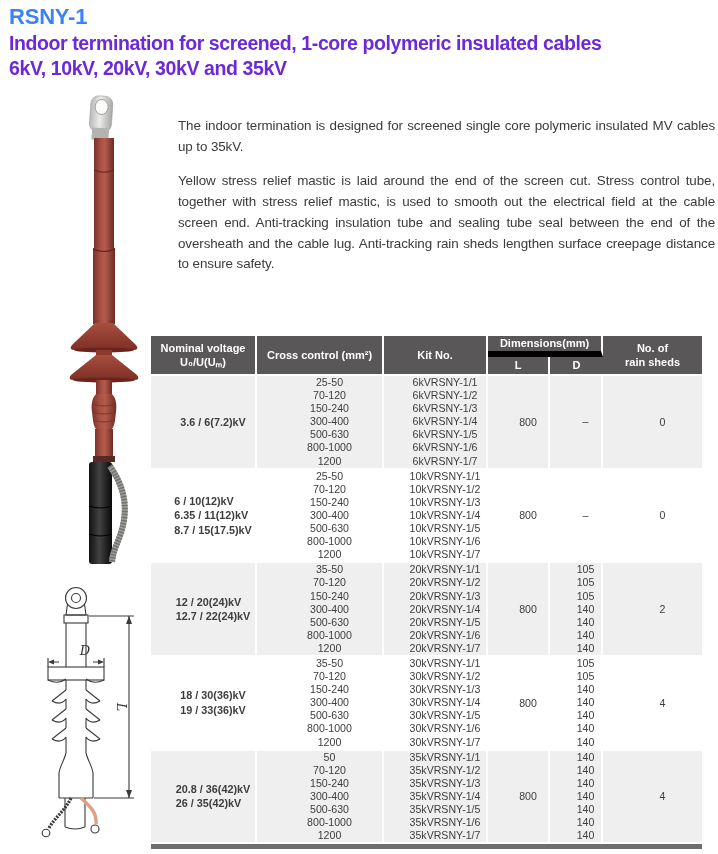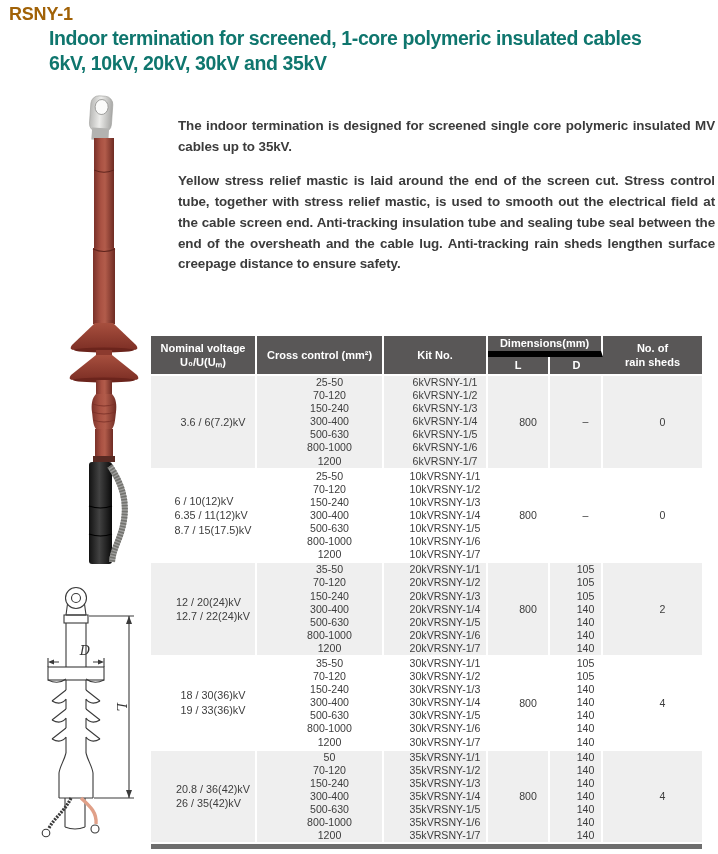--- a/index.html
+++ b/index.html
@@ -1,45 +1,45 @@
 <!DOCTYPE html>
 <html><head>
 <meta charset="utf-8">
 <style>
   * { margin:0; padding:0; box-sizing:border-box; }
   html,body { width:718px; height:854px; }
   body { background:#fff; font-family:"Liberation Sans",sans-serif; position:relative; overflow:hidden; }
   .page { position:absolute; inset:0; background:#fff; }
 
   .title-block { position:absolute; left:9px; top:3px; width:705px; }
-  .model { font-size:18px; font-weight:bold; color:#a16207; line-height:1.25; letter-spacing:-0.2px; }
-  .doc-title { font-size:19.5px; font-weight:bold; color:#0f766e; line-height:1.3; letter-spacing:-0.4px; white-space:pre-line;margin-left:40px; }
+  .model { font-size:22px; font-weight:bold; color:#3b82f6; line-height:1.25; letter-spacing:-0.2px; }
+  .doc-title { font-size:19.5px; font-weight:bold; color:#6d28d9; line-height:1.3; letter-spacing:-0.4px; white-space:pre-line; }
 
   .intro { position:absolute; left:178px; top:116px; width:537px; }
-  .intro p { font-size:13.4px; line-height:1.56; color:#3b3b3b; text-align:justify; margin-bottom:13px; letter-spacing:-0.1px;font-weight:bold; }
+  .intro p { font-size:13.4px; line-height:1.56; color:#3b3b3b; text-align:justify; margin-bottom:13px; letter-spacing:-0.1px; }
 
   .photo-svg { position:absolute; left:8px; top:92px; }
   .diagram-svg { position:absolute; left:33px; top:583px; }
 
   .table-wrap { position:absolute; left:151px; top:336px; width:551px; }
   table { border-collapse:separate; border-spacing:0; table-layout:fixed; width:551px; }
   th { background:#595757; color:#fff; font-size:11px; font-weight:bold; text-align:center;
        vertical-align:middle; white-space:pre-line; line-height:1.3; }
   th, td { border-right:2px solid #fff; }
   th:last-child, td:last-child { border-right:none; }
   thead tr:first-child { height:21px; }
   thead tr:last-child { height:17px; }
   .th-dims { border-bottom:6px solid #000000; }
   td { text-align:center; vertical-align:middle; font-size:10.6px; color:#3d3d3d;padding-left:20px; }
   tbody tr { height:93px; }
   tbody td { border-top:2px solid #fff; }
   tr.gray td { background:#efefef; }
   tr.white td { background:#ffffff; }
   .pre { white-space:pre-line; line-height:13.1px; }
-  .vgroup { display:inline-block; text-align:left; white-space:pre-line; line-height:14.5px; font-size:10.8px; }
+  .vgroup { display:inline-block; text-align:left; white-space:pre-line; line-height:14.5px; font-size:10.8px;font-weight:bold; }
   .bottom-bar { height:5px; background:#6e6e6e; margin-top:2px; width:551px; }
   .dim-label { font-family:"DejaVu Serif",serif; font-style:italic; font-size:13px; fill:#333; }
 </style>
 </head>
 <body>
 
 <div class="page">
 
   <header class="title-block">
     <div class="model">RSNY-1</div>

